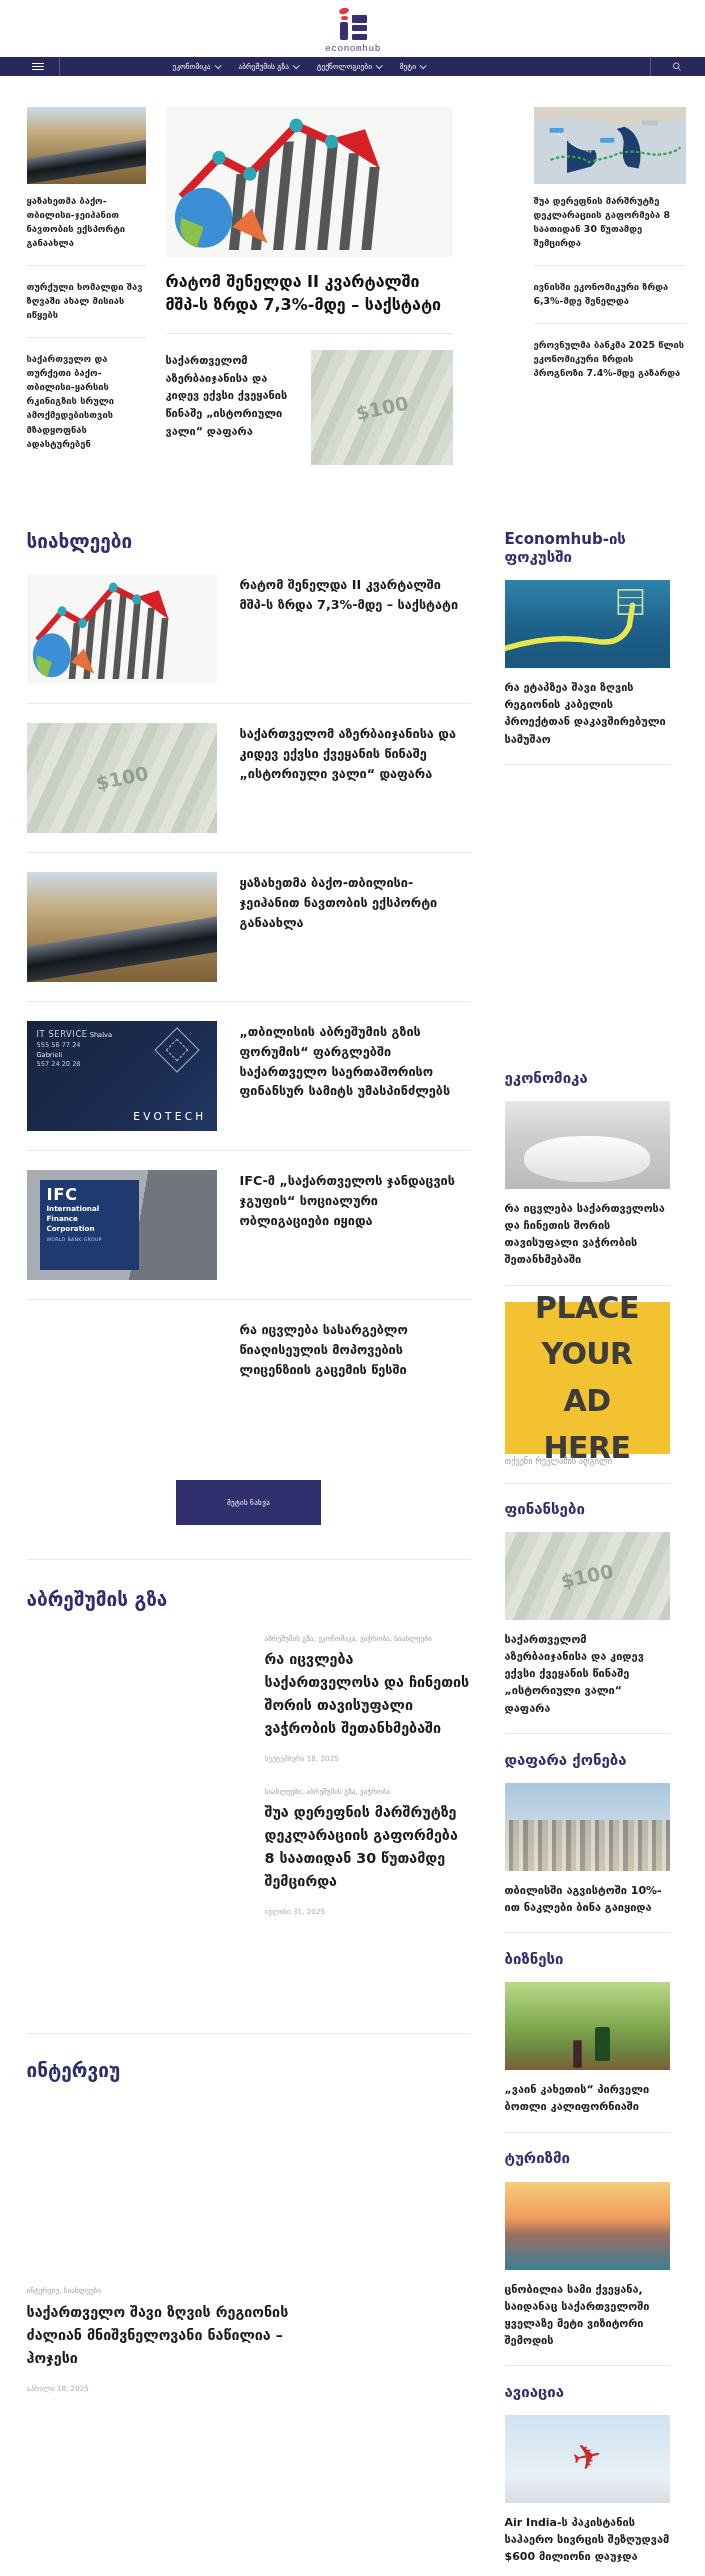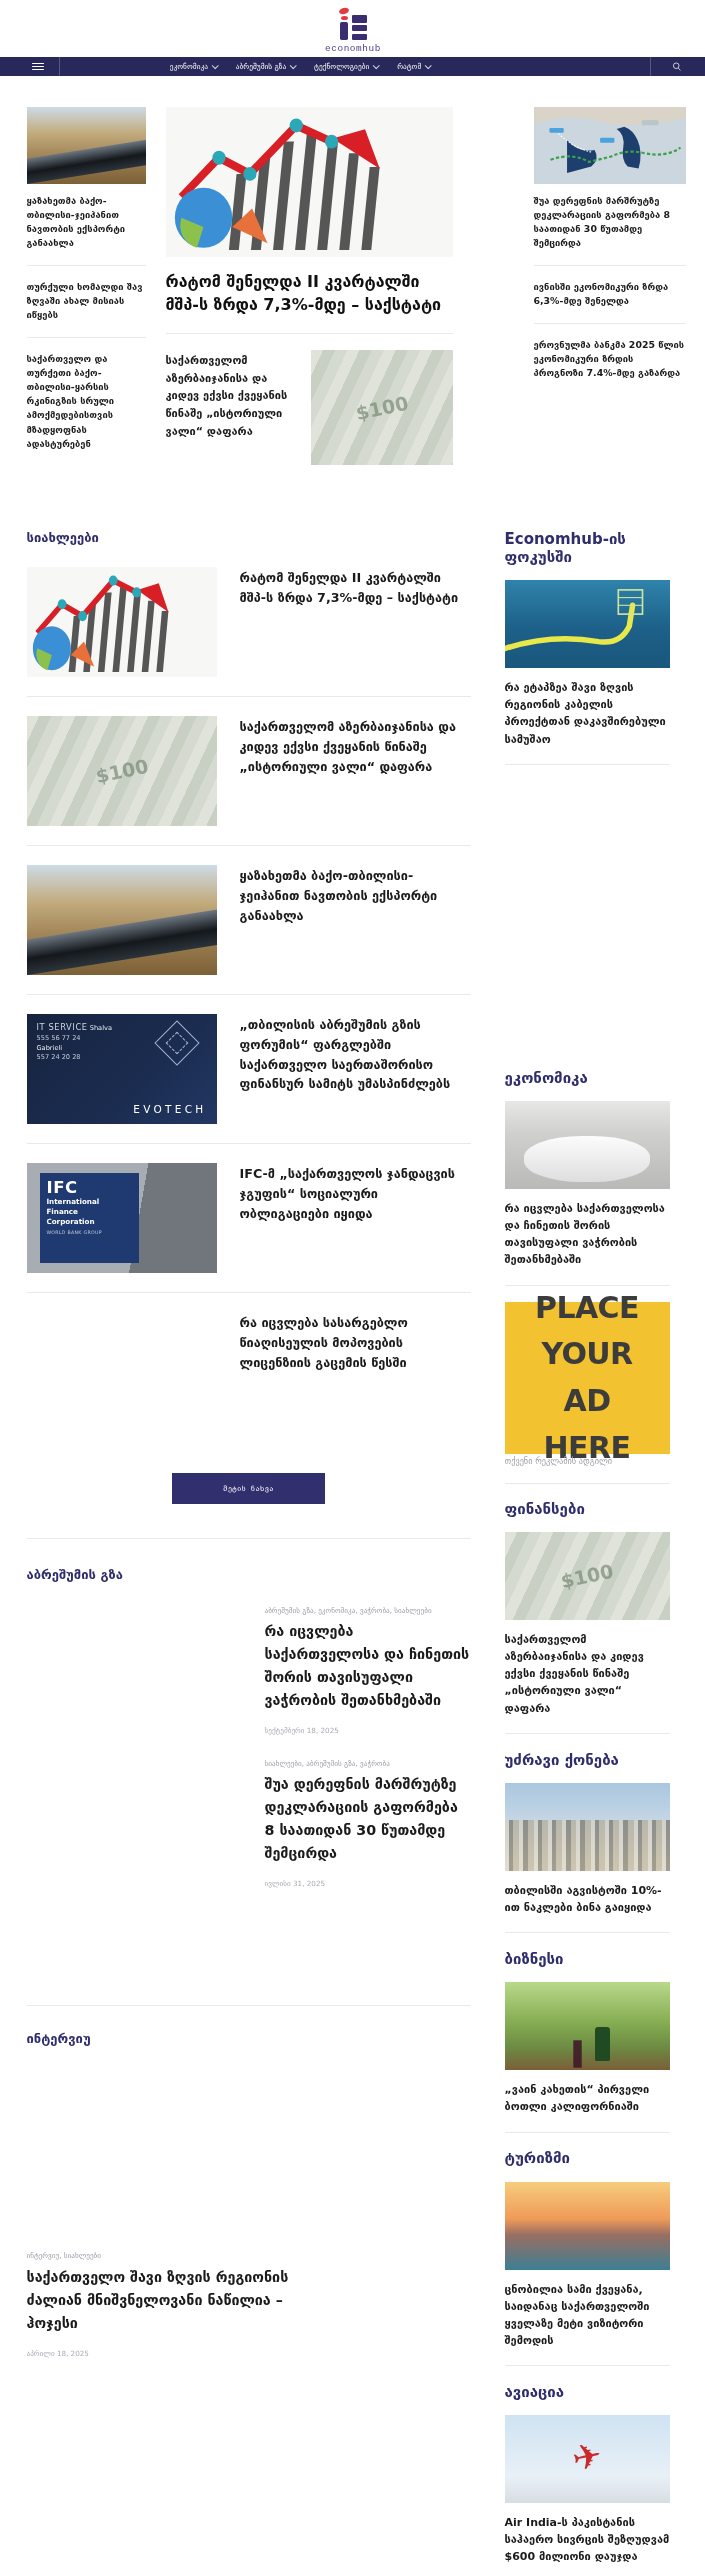--- a/index.html
+++ b/index.html
@@ -28,21 +28,21 @@
   .nav-sep.left{margin-left:15.4px;}
   .nav-sep.right{margin-left:auto;}
   .nav-items{list-style:none;display:flex;gap:19px;margin:0 auto;padding:0;}
   .nav-items a{color:#fff;font-size:7.4px;display:flex;align-items:center;gap:3.9px;}
   .chev{width:3.9px;height:3.9px;border-right:0.8px solid #cfd0e6;border-bottom:0.8px solid #cfd0e6;transform:rotate(45deg) translateY(-1.1px);display:inline-block;}
   .search-btn{background:none;border:none;margin:0 19px 0 15.4px;cursor:pointer;display:flex;align-items:center;}
 
   
   .thumb{position:relative;overflow:hidden;display:block;}
   .hr{border:none;border-top:0.6px solid #e9e9ec;margin:0;}
-  .sec-h{font-size:13px;font-weight:700;color:#2f2d6b;margin:0;}
+  .sec-h{font-size:19px;font-weight:700;color:#2f2d6b;margin:0;}
   .card-title{font-weight:700;color:#1b1b1b;margin:0;}
 
   
   .top-grid{display:flex;gap:20px;margin-top:31px;}
   .tg-left{width:119px;flex:none;}
   .tg-mid{width:287px;flex:none;margin-right:61px;}
   .tg-right{width:152px;flex:none;}
   .tg-thumb-s{width:100%;height:77px;}
   .tg-title{font-size:9.4px;line-height:1.5;margin:10px 0 0;}
   .tg-left .hr,.tg-right .hr{margin:14.3px 0;}
@@ -57,21 +57,21 @@
   .news-layout{display:flex;gap:34px;margin-top:65px;}
   .main-col{width:444px;flex:none;}
   .sidebar{width:165px;flex:none;}
 
   .news-item{display:flex;gap:23px;padding:19px 0;border-bottom:0.6px solid #e9e9ec;}
   .news-item:first-of-type{padding-top:14.3px;}
   .news-thumb{width:190px;height:110px;flex:none;}
   .news-thumb.empty{background:none;}
   .news-title{font-size:12.7px;line-height:1.55;margin:1.1px 0 0;}
   .news-h{margin-bottom:7.7px;}
-  .more-btn{display:block;margin:32px auto 0;background:#312f6d;color:#fff;border:none;font-size:7.2px;padding:11px 51px;cursor:pointer;font-family:Liberation Mono, monospace;letter-spacing:0.3px;}
+  .more-btn{display:block;margin:32px auto 0;background:#312f6d;color:#fff;border:none;font-size:7.2px;padding:18px 51px;cursor:pointer;font-family:Liberation Serif, serif;letter-spacing:0.3px;}
 
   .section-divider{border:none;border-top:0.6px solid #e9e9ec;margin:34px 0 0;}
   .silk{margin-top:27.6px;}
   .silk-article{margin-left:238px;margin-top:24px;}
   .meta{font-size:7.2px;color:#9b9ba8;margin:0 0 5.5px;}
   .big-title{font-size:14.3px;line-height:1.6;margin:0;}
   .date{font-size:7.2px;color:#a9a9b4;margin-top:14.3px;}
   .silk-tail{height:83px;}
 
   .interview{margin-top:25px;}
@@ -167,21 +167,21 @@
         </a>
       </li>
     <li>
         <a>
           <span>ტექნოლოგიები</span>
           <i class="chev"></i>
         </a>
       </li>
     <li>
         <a>
-          <span>რატომ</span>
+          <span>მეტი</span>
           <i class="chev"></i>
         </a>
       </li>
   </ul>
   <span class="nav-sep right"></span>
   <button class="search-btn">
     <svg width="9.4" height="9.4" viewBox="0 0 20 20">
         <circle cx="9" cy="8" r="6" fill="none" stroke="#ffffff" stroke-width="1.6"></circle>
         <line x1="13.5" y1="13" x2="18" y2="18" stroke="#ffffff" stroke-width="1.6"></line>
       </svg>
@@ -407,21 +407,21 @@
 
       <section class="sb-section">
         <h3>ფინანსები</h3>
         <a class="thumb sb-thumb img-dollars"></a>
         <h4 class="card-title sb-title"><a>საქართველომ აზერბაიჯანისა და კიდევ ექვსი ქვეყანის წინაშე „ისტორიული ვალი“ დაფარა</a></h4>
       </section>
 
       <hr class="sb-hr">
 
       <section class="sb-section">
-        <h3>უძრავი ქონება</h3>
+        <h3>დაფარა ქონება</h3>
         <a class="thumb sb-thumb img-city"></a>
         <h4 class="card-title sb-title"><a>თბილისში აგვისტოში 10%-ით ნაკლები ბინა გაიყიდა</a></h4>
       </section>
 
       <hr class="sb-hr">
 
       <section class="sb-section">
         <h3>ბიზნესი</h3>
         <a class="thumb sb-thumb img-vineyard"></a>
         <h4 class="card-title sb-title"><a>„ვაინ კახეთის“ პირველი ბოთლი კალიფორნიაში</a></h4>

